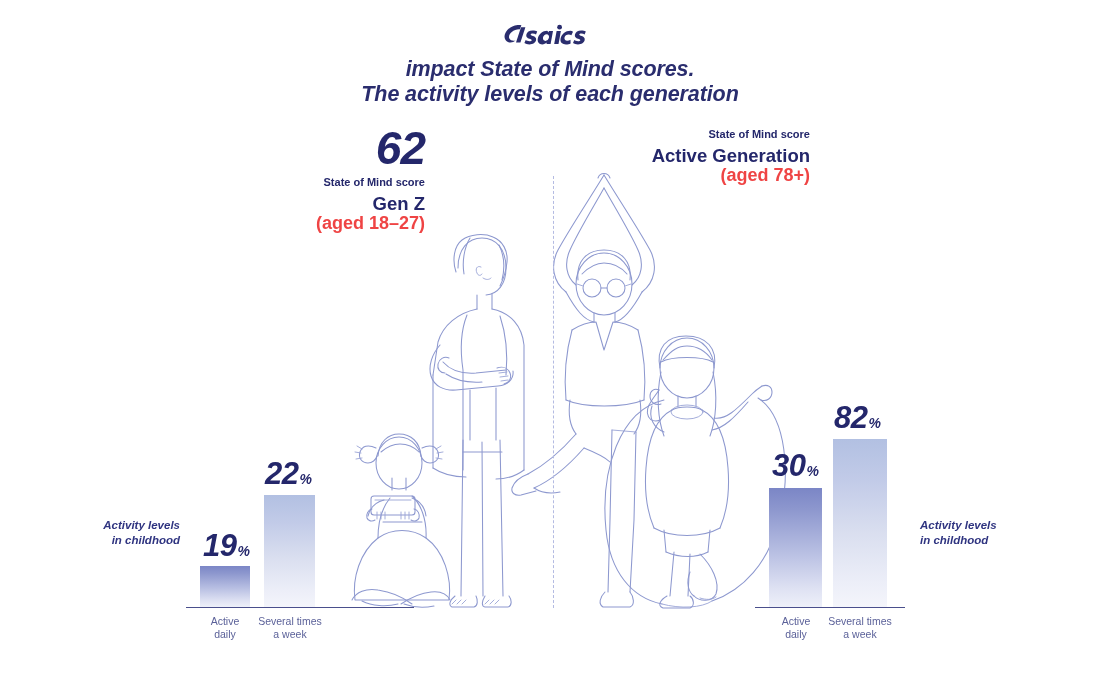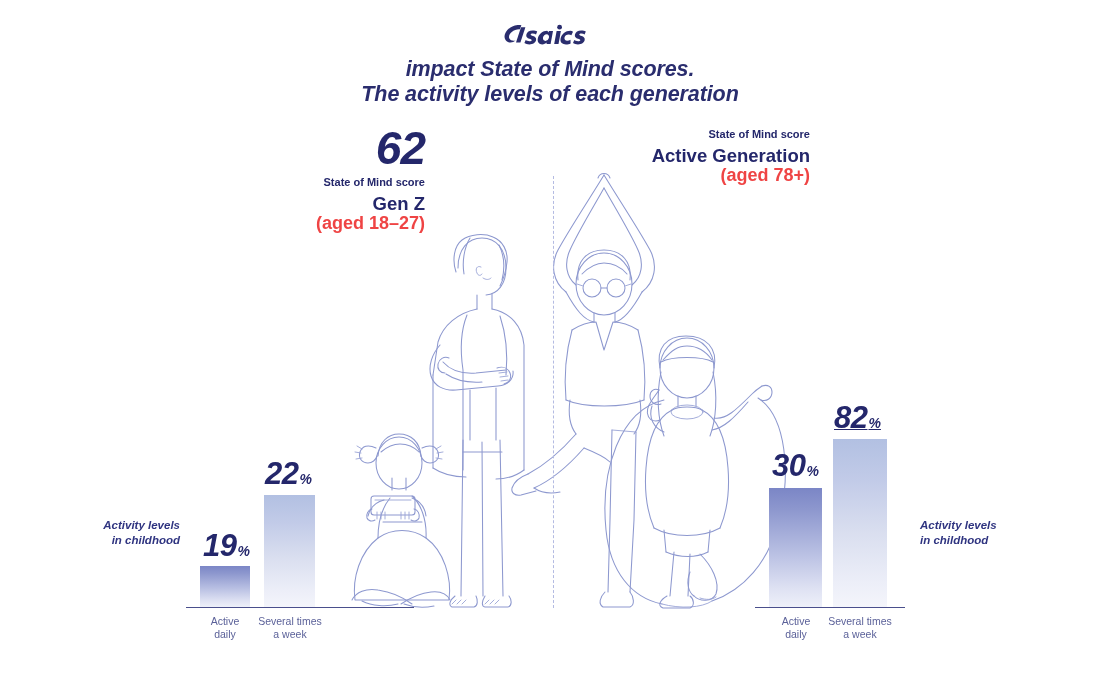--- a/index.html
+++ b/index.html
@@ -420,21 +420,21 @@
   <div class="bar bar-dark" style="left:769px; bottom:81px; width:53px; height:119px;"></div>
   <div class="bar-value" style="left:772px; top:450px;">
     <span class="num">30</span><span class="pct">%</span>
   </div>
   <div class="bar-tick" style="left:756px; width:80px;">
     <span class="line">Active</span>
     <span class="line">daily</span>
   </div>
 
   <div class="bar bar-light" style="left:833px; bottom:81px; width:54px; height:168px;"></div>
-  <div class="bar-value" style="left:834px; top:402px;text-decoration:underline;">
+  <div class="bar-value" style="left:834px; top:402px;">
     <span class="num">82</span><span class="pct">%</span>
   </div>
   <div class="bar-tick" style="left:819px; width:82px;">
     <span class="line">Several times</span>
     <span class="line">a week</span>
   </div>
 
 </div>
 
 </body></html>

